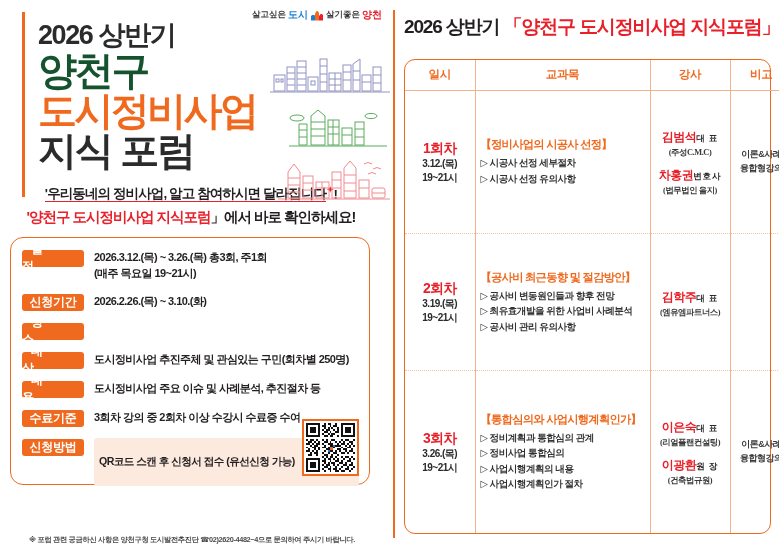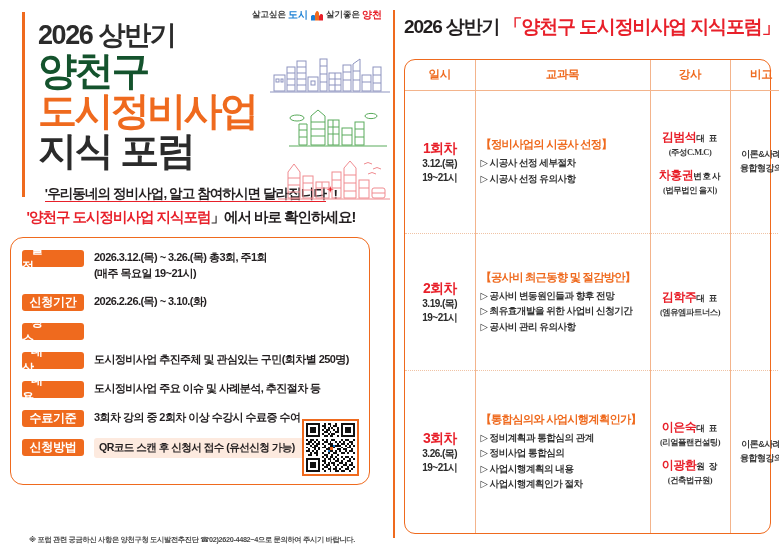--- a/index.html
+++ b/index.html
@@ -64,21 +64,21 @@
     background:#ef6a1e; color:#fff; font-size:12px; font-weight:bold;
     display:flex; align-items:center; justify-content:center;
     letter-spacing:0px; margin-top:1px;
   }
   .pill.wide { letter-spacing:-0.3px; }
   .pill.spaced { letter-spacing:9px; text-indent:9px; }
   .info-txt { margin-left:10px; font-size:11px; font-weight:bold; letter-spacing:-0.55px; line-height:1.5; color:#231f20; }
   .info-txt .sub { display:block; }
   .apply-txt {
     margin-left:10px; background:#fdeadf; border-radius:3px;
-    padding:3px 5px; font-size:10.6px; font-weight:bold; letter-spacing:-0.55px;
+    padding:17px 5px; font-size:10.6px; font-weight:bold; letter-spacing:-0.55px;
     display:flex; align-items:center; gap:6px; width:272px;
   }
   .qr-label { color:#ef6a1e; font-size:8.5px; font-weight:bold; margin-left:auto; white-space:nowrap; }
   .qr-wrap {
     position:absolute; right:10px; bottom:8px;
     width:57px; height:57px; border:2.5px solid #ef6a1e; background:#fff; padding:2px;
   }
   .footnote {
     position:absolute; left:0; right:8px; bottom:6px; text-align:center;
     font-size:7.3px; letter-spacing:-0.35px; color:#4a4a4a; font-weight:bold;
@@ -539,21 +539,21 @@
 
           <tr>
             <td class="c-when">
               <div class="sess-no">2회차</div>
               <div class="sess-date">3.19.(목)</div>
               <div class="sess-date">19~21시</div>
             </td>
             <td class="c-subj">
               <div class="subj-head">【공사비 최근동향 및 절감방안】</div>
               <div class="subj-item">▷ 공사비 변동원인들과 향후 전망</div>
-              <div class="subj-item">▷ 최유효개발을 위한 사업비 신청기간</div>
+              <div class="subj-item">▷ 최유효개발을 위한 사업비 사례분석</div>
               <div class="subj-item">▷ 공사비 관리 유의사항</div>
             </td>
             <td class="c-inst">
               <div class="inst-block">
                 <div>
                   <span class="inst-name">김학주</span><span class="inst-role">대  표</span>
                 </div>
                 <div class="inst-org">(엠유엠파트너스)</div>
               </div>
             </td>

